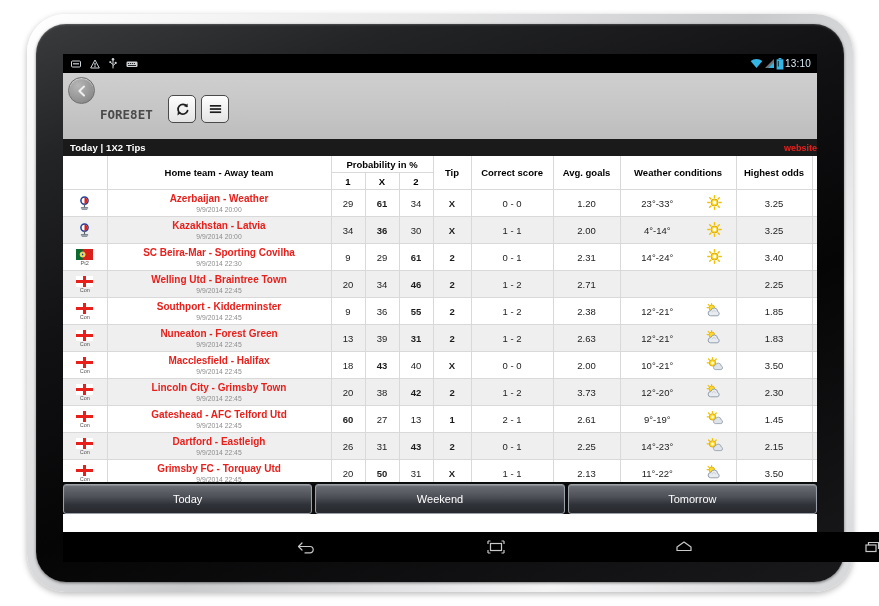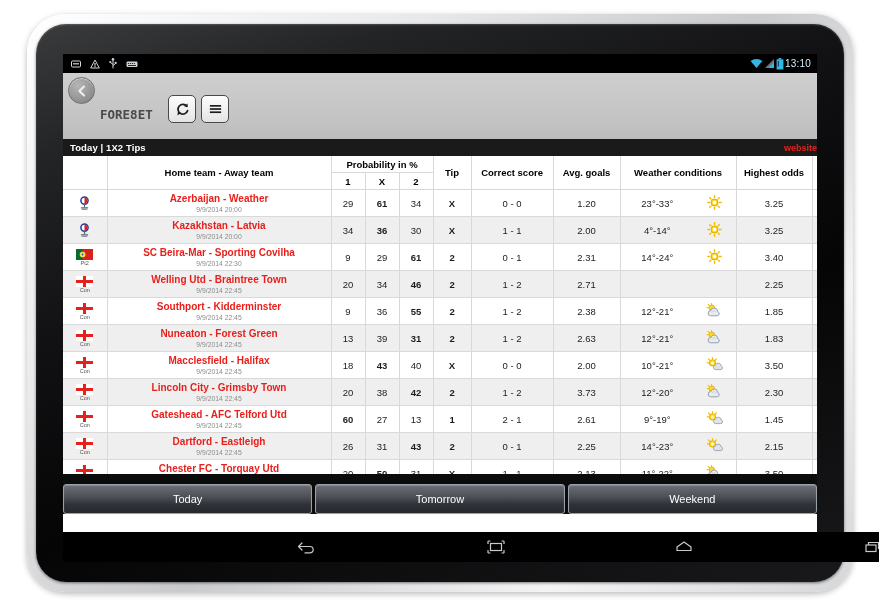--- a/index.html
+++ b/index.html
@@ -164,21 +164,21 @@
 
   
   .partialrow { position:absolute; left:0; bottom:0; width:754px; height:14px; overflow:hidden; }
 
   
   .tabbar {
     position:absolute; left:0; bottom:0;
     width:754px; height:30px;
     display:flex; gap:3px;
     background:#0b0b0b;
-    padding-top:10px;
+    padding-top:2px;
   }
   .tab {
     flex:1;
     background: linear-gradient(180deg,#6c6f76 0%, #4d5057 42%, #2f3238 70%, #26282d 100%);
     border:1px solid #9aa0a8;
     border-radius:3px;
     display:flex; align-items:center; justify-content:center;
     color:#ffffff; font-size:11px;
     box-shadow: inset 0 1px 1px rgba(255,255,255,.22);
   }
@@ -689,21 +689,21 @@
                 <div class="flagbox">
                   <svg width="17" height="11" viewBox="0 0 17 11">
                     <rect width="17" height="11" fill="#ffffff"></rect>
                     <rect x="7" y="0" width="3" height="11" fill="#e8201c"></rect>
                     <rect x="0" y="4" width="17" height="3" fill="#e8201c"></rect>
                   </svg>
                   <div class="flag-label">Con</div>
                 </div>
               </td>
               <td>
-                <span class="match-names">Chester FC - Torquay Utd</span>
+                <span class="match-names">Grimsby FC - Torquay Utd</span>
                 <span class="match-date">9/9/2014 22:45</span>
               </td>
               <td class="num">20</td>
               <td class="num bold">50</td>
               <td class="num">31</td>
               <td class="tip">X</td>
               <td class="num">1 - 1</td>
               <td class="num">2.13</td>
               <td class="wc" style="border-right: none;">11°-22°</td>
               <td><svg width="17" height="14" viewBox="0 0 17 14">
@@ -765,24 +765,24 @@
             </tr>
           </tbody>
         </table>
       </div>
 
       <div class="tabbar">
         <div class="tab">
           <span>Today</span>
         </div>
         <div class="tab">
-          <span>Tomorrow</span>
+          <span>Weekend</span>
         </div>
         <div class="tab">
-          <span>Weekend</span>
+          <span>Tomorrow</span>
         </div>
       </div>
     </div>
   </div>
 
   <div class="navbar">
     <div class="navslot">
       <svg width="20" height="16" viewBox="0 0 20 16">
         <path d="M5 4 L1.5 7.5 L5 11" fill="none" stroke="#c9c9c9" stroke-width="1.2" stroke-linecap="round" stroke-linejoin="round"></path>
         <path d="M1.8 7.5 L13 7.5 A3.2 3.2 0 0 1 13 13.9 L8 13.9" fill="none" stroke="#c9c9c9" stroke-width="1.2" stroke-linecap="round"></path>

